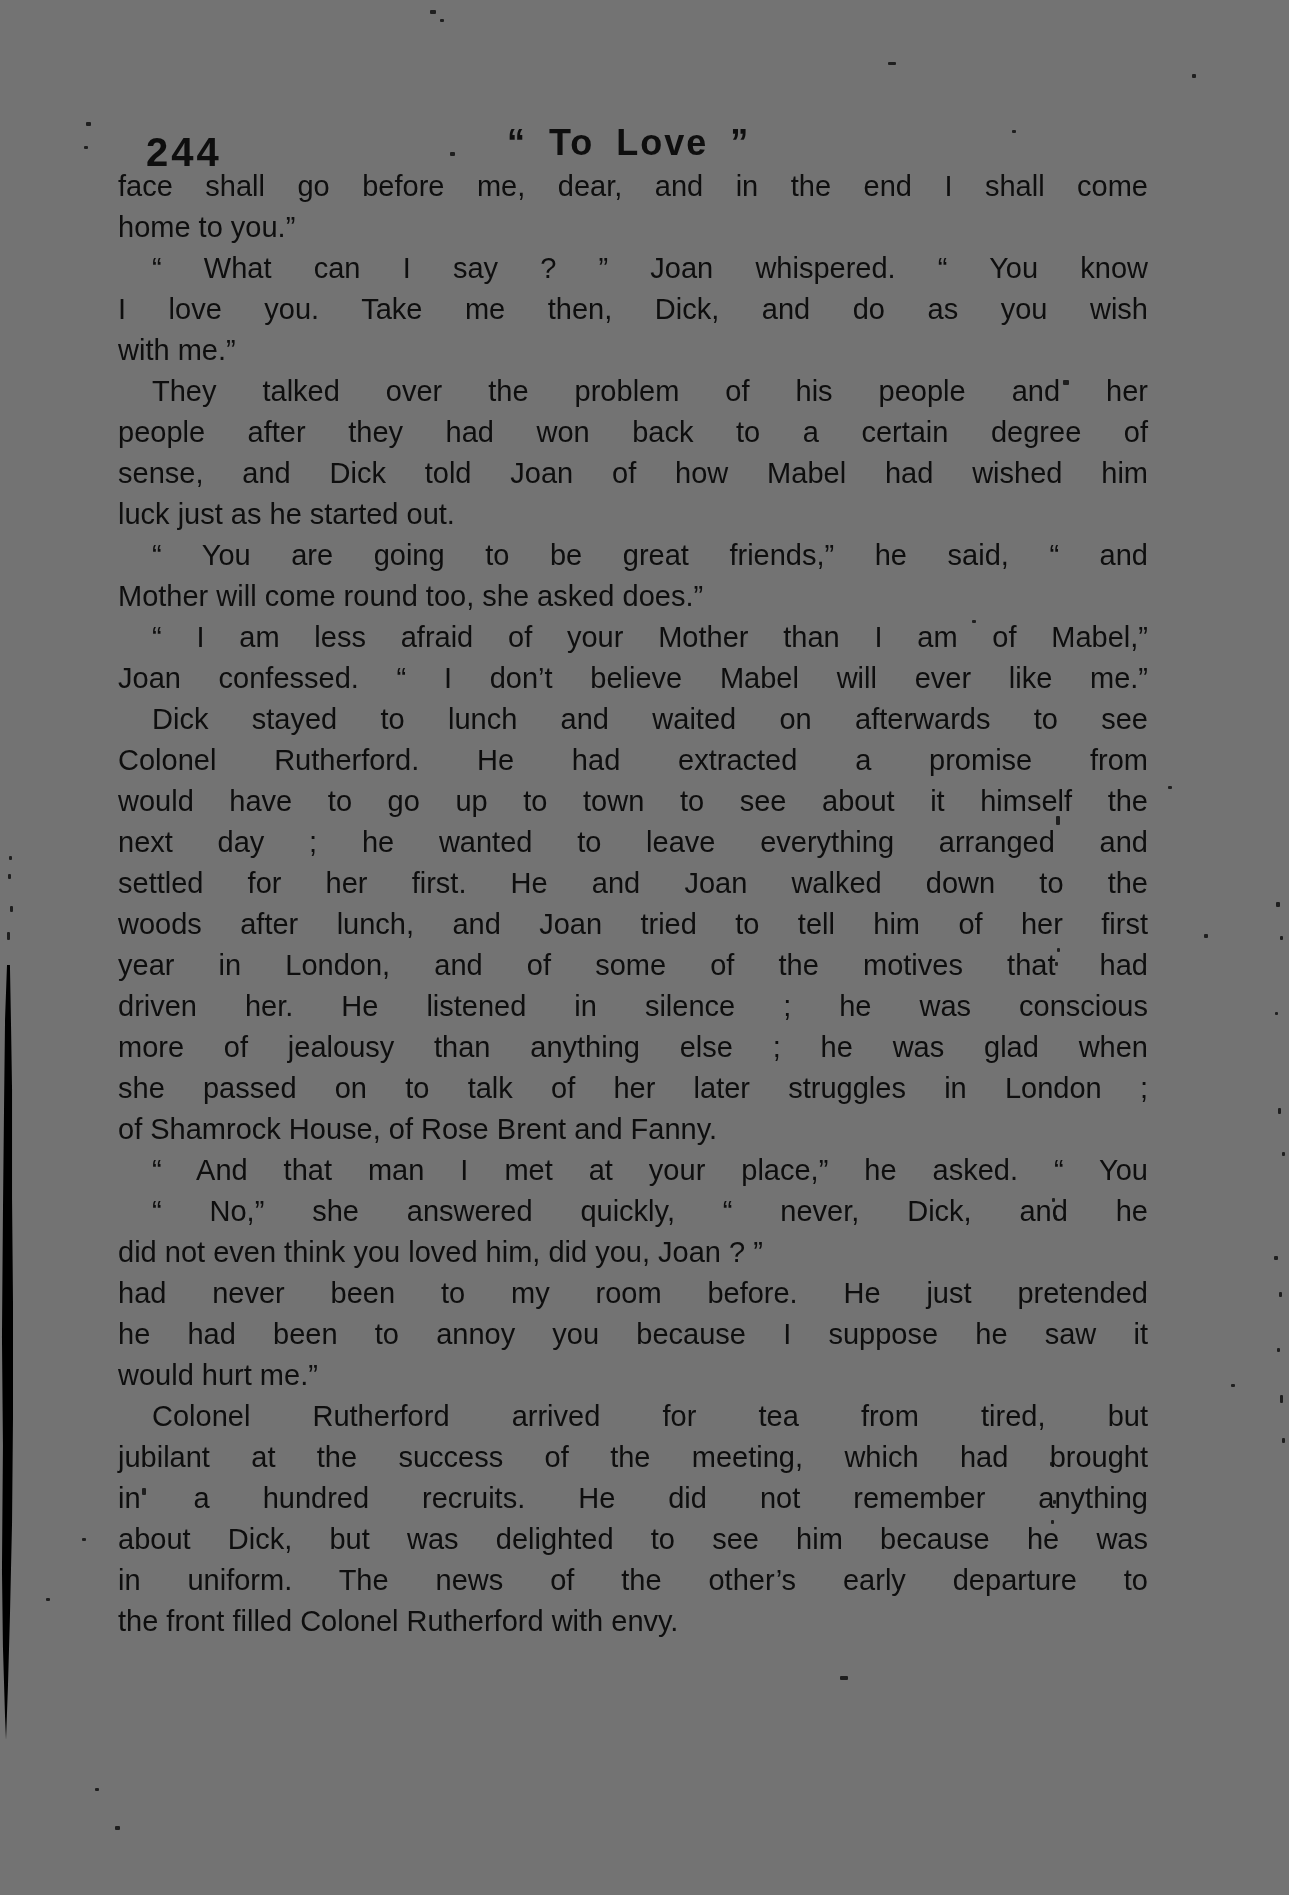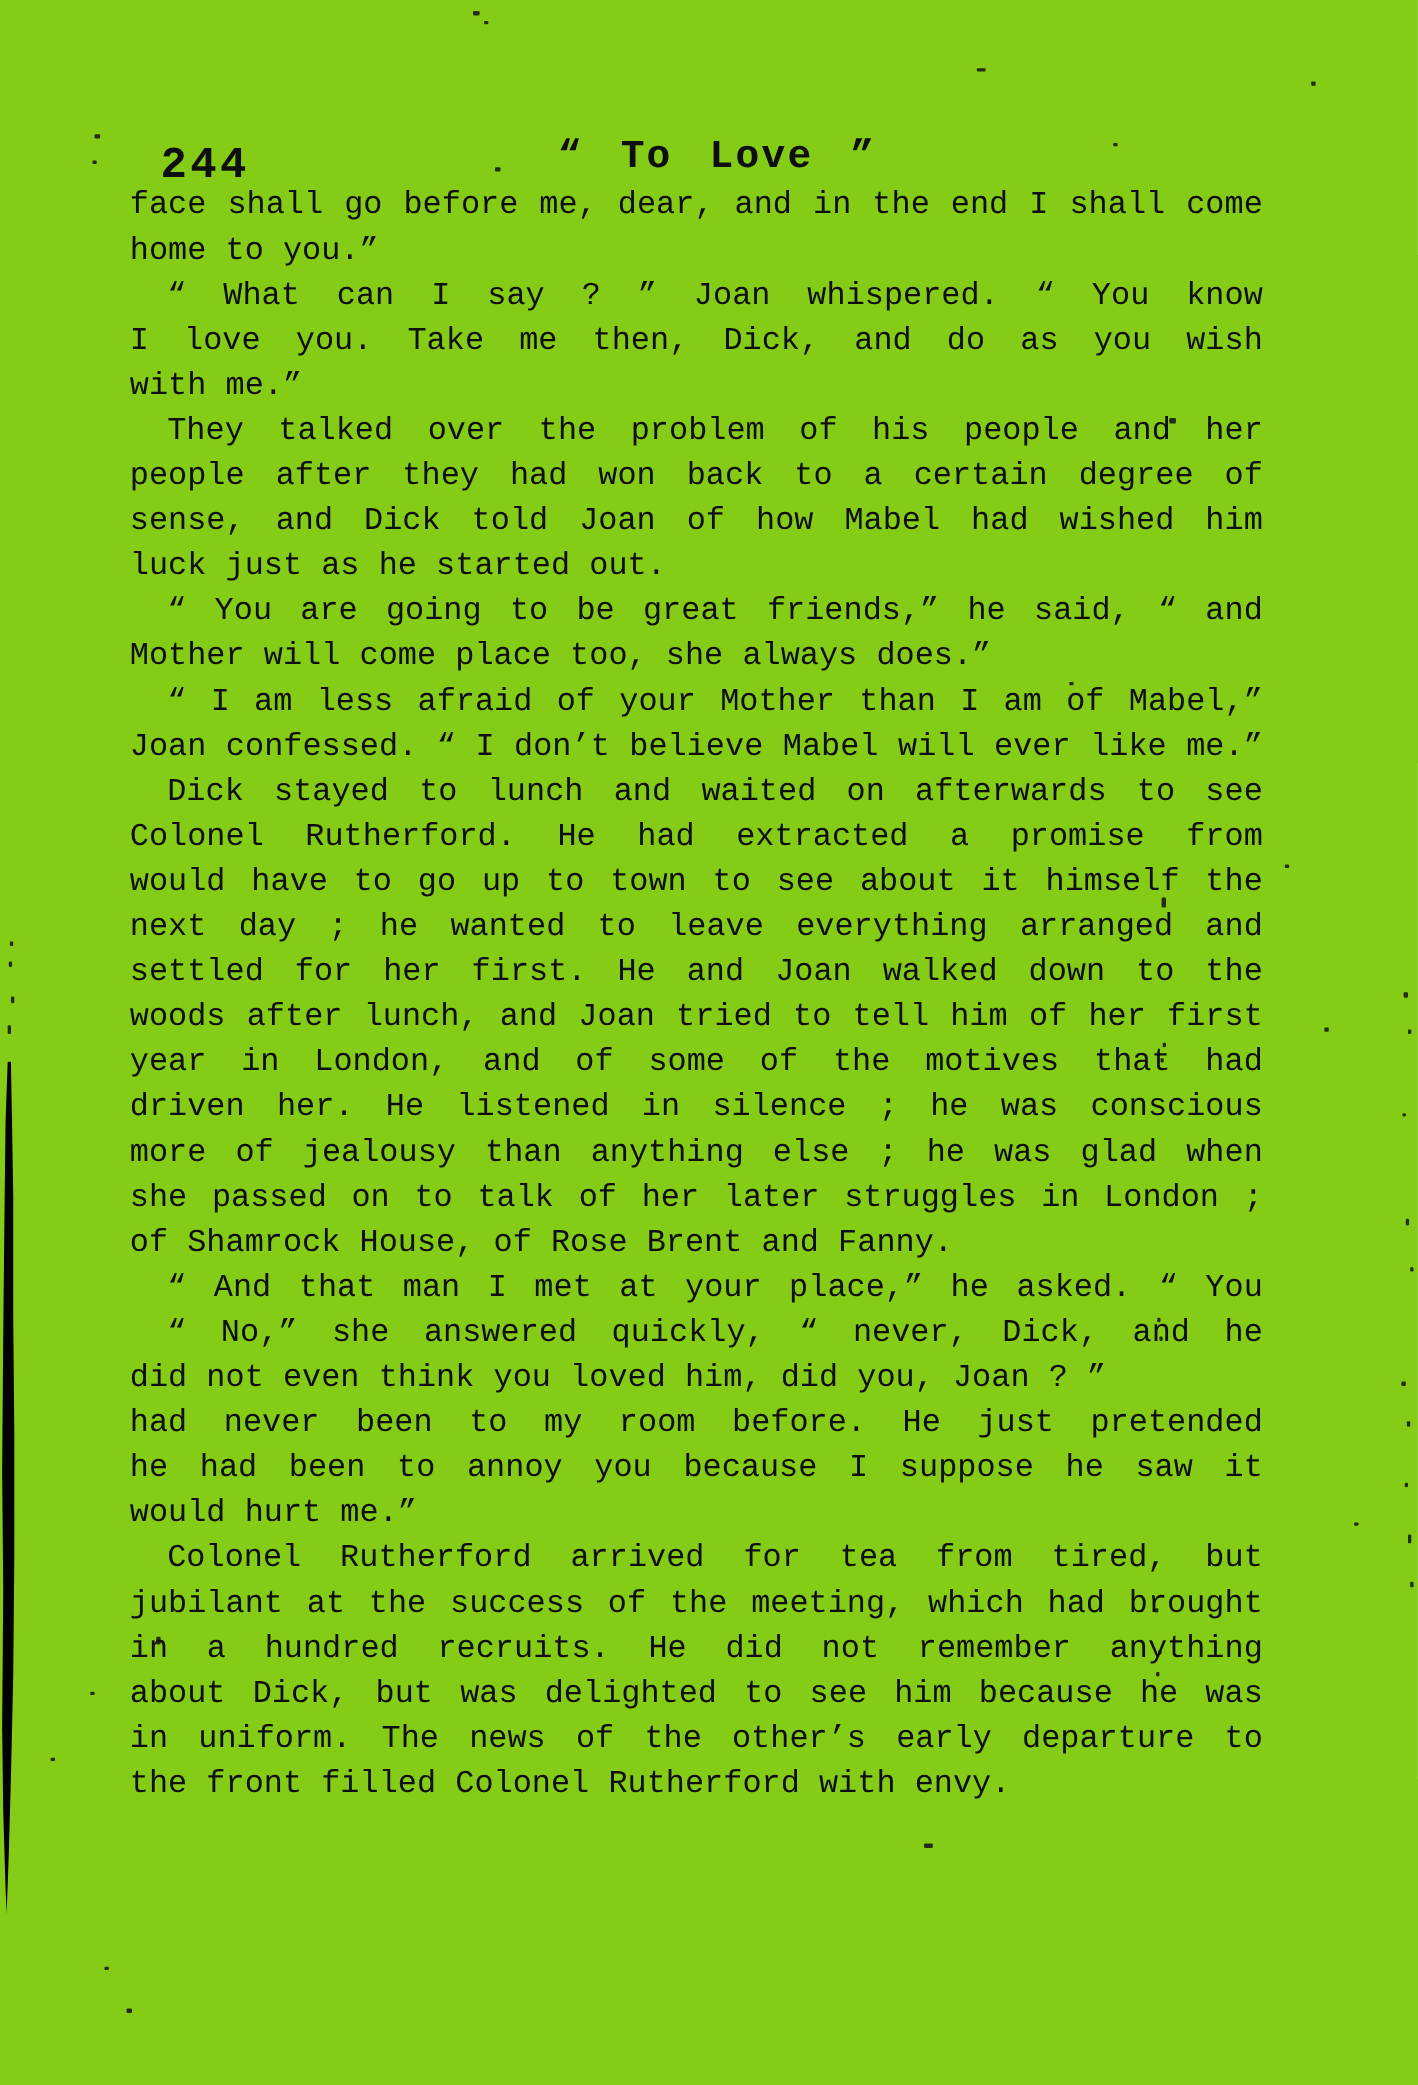--- a/index.html
+++ b/index.html
@@ -4,23 +4,23 @@
 <style>
   html, body {
     margin: 0;
     padding: 0;
     background: #e8e8e8;
   }
   .sheet {
     position: relative;
     width: 1289px;
     height: 1895px;
-    background: #84cc16;
+    background: #737373;
     overflow: hidden;
-    font-family: Liberation Mono, monospace;
+    font-family: Liberation Sans, sans-serif;
     color: #0e0e0e;
   }
   .pagenum {
     position: absolute;
     left: 146px;
     top: 130px;
     font-size: 40px;
     font-weight: 700;
     letter-spacing: 3px;
     line-height: 44px;
@@ -87,21 +87,21 @@
       <div class="line justify">face shall go before me, dear, and in the end I shall come</div>
       <div class="line left">home to you.”</div>
       <div class="line justify indent">“ What can I say ? ”  Joan whispered.  “ You know</div>
       <div class="line justify">I love you.  Take me then, Dick, and do as you wish</div>
       <div class="line left">with me.”</div>
       <div class="line justify indent">They talked over the problem of his people and her</div>
       <div class="line justify">people after they had won back to a certain degree of</div>
       <div class="line justify">sense, and Dick told Joan of how Mabel had wished him</div>
       <div class="line left">luck just as he started out.</div>
       <div class="line justify indent">“ You are going to be great friends,” he said, “ and</div>
-      <div class="line left">Mother will come place too, she always does.”</div>
+      <div class="line left">Mother will come round too, she asked does.”</div>
       <div class="line justify indent">“ I am less afraid of your Mother than I am of Mabel,”</div>
       <div class="line justify">Joan confessed.  “ I don’t believe Mabel will ever like me.”</div>
       <div class="line justify indent">Dick stayed to lunch and waited on afterwards to see</div>
       <div class="line justify">Colonel Rutherford.  He had extracted a promise from</div>
       <div class="line justify">would have to go up to town to see about it himself the</div>
       <div class="line justify">next day ;  he wanted to leave everything arranged and</div>
       <div class="line justify">settled for her first.  He and Joan walked down to the</div>
       <div class="line justify">woods after lunch, and Joan tried to tell him of her first</div>
       <div class="line justify">year in London, and of some of the motives that had</div>
       <div class="line justify">driven her.  He listened in silence ;  he was conscious</div>

